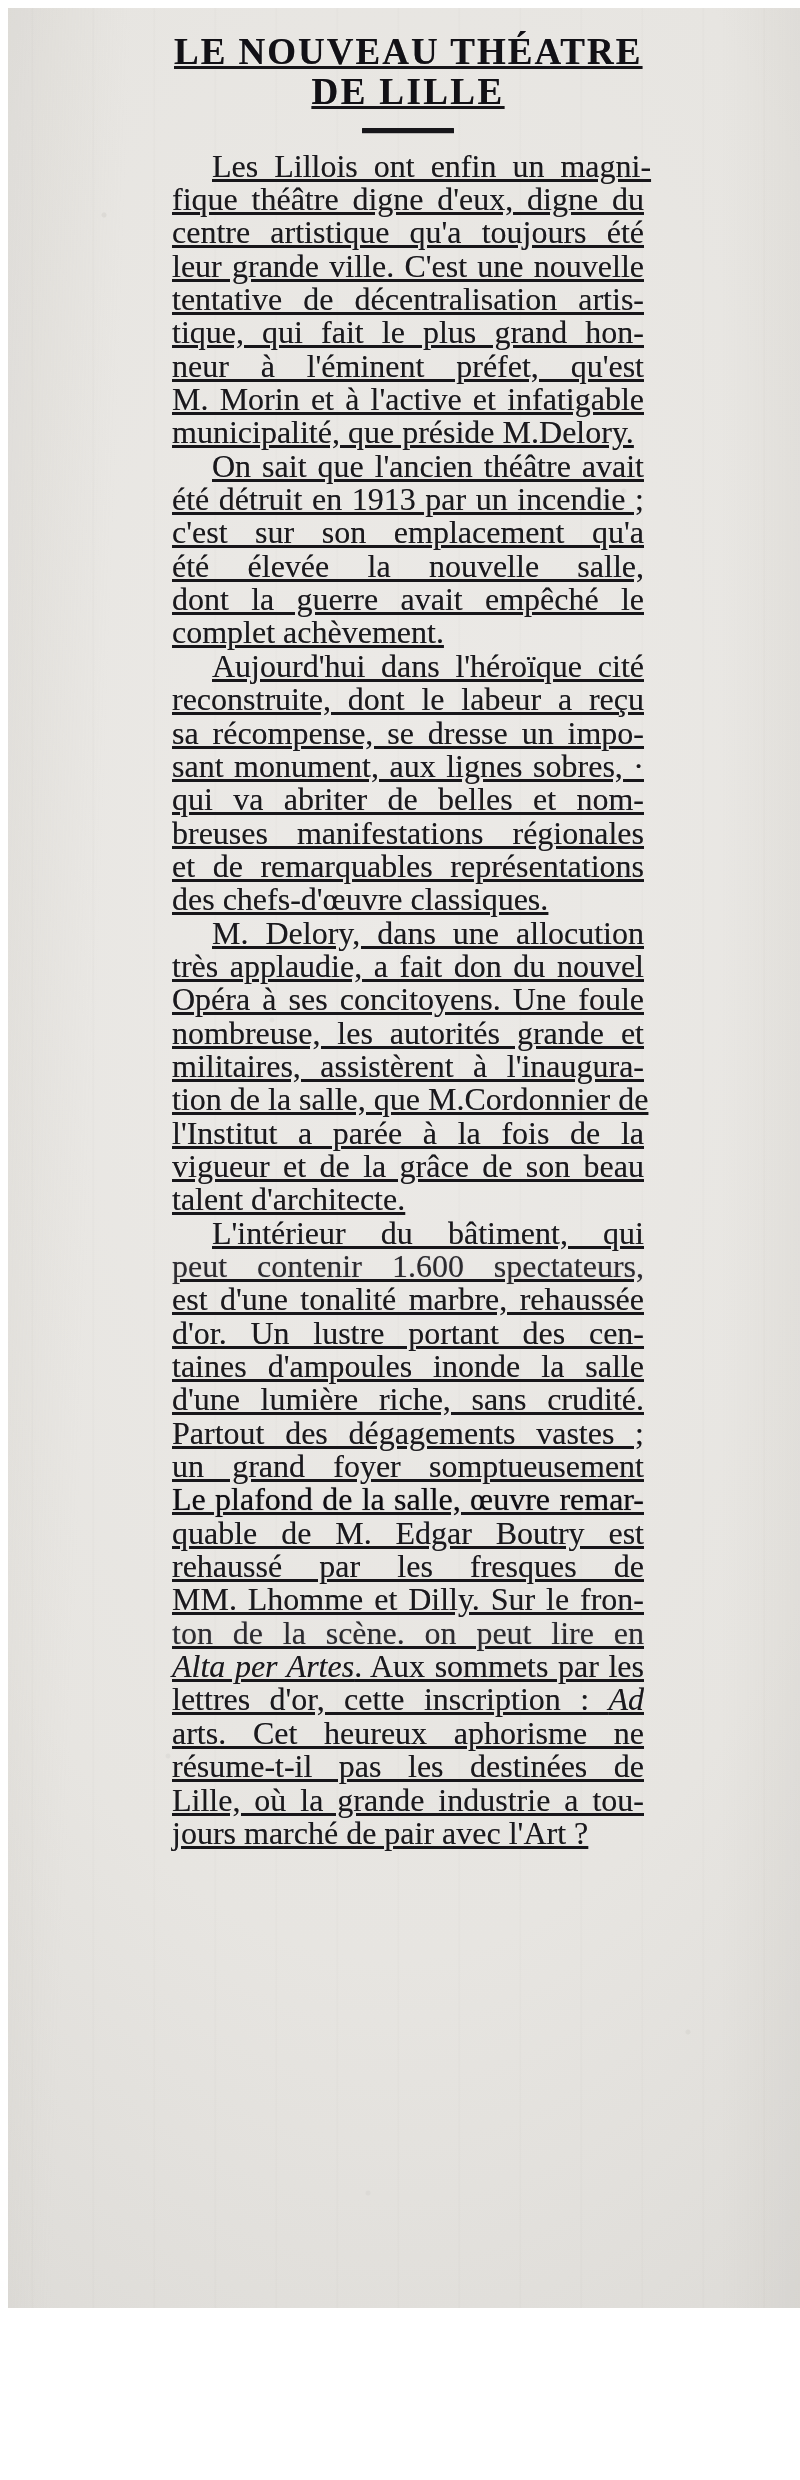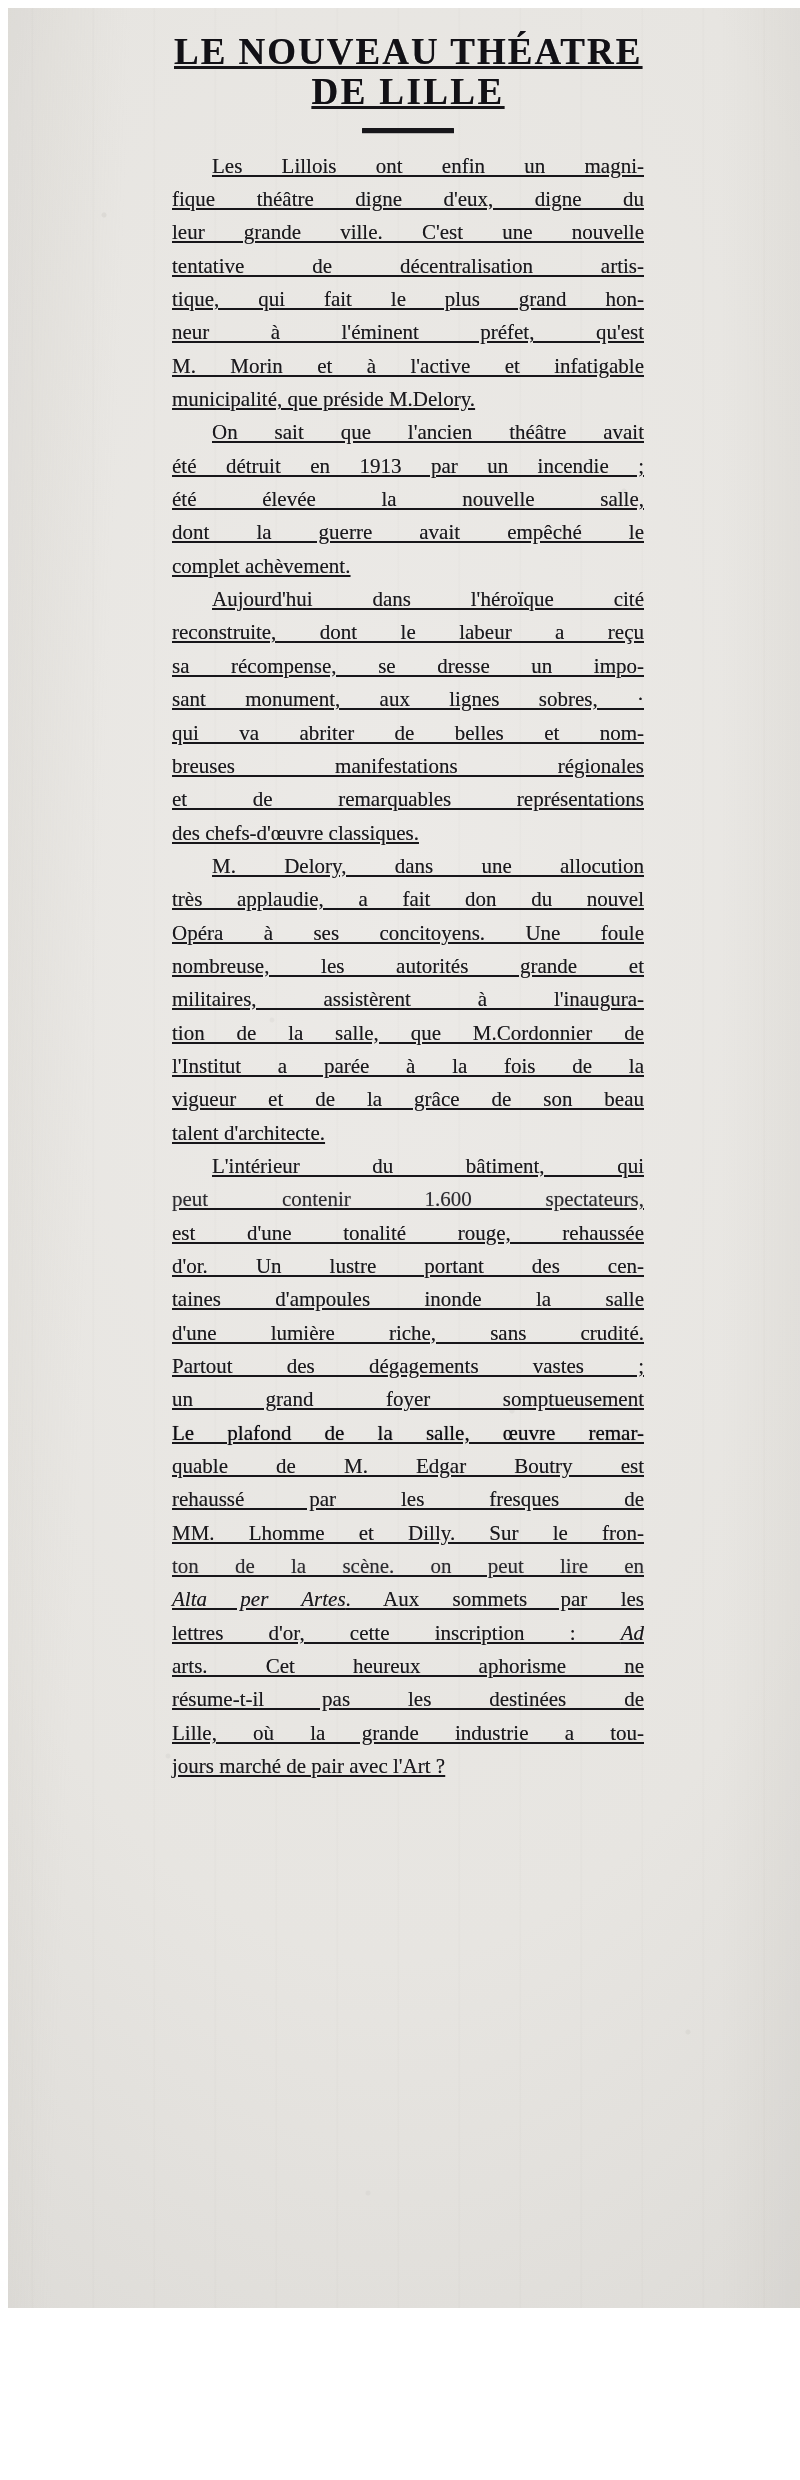--- a/index.html
+++ b/index.html
@@ -95,21 +95,21 @@
     background: #17161a;
     border-radius: .5px;
     box-shadow: 0 .5px 0 rgba(25,24,28,.45);
   }
 
   
   .body-copy { margin: 0; }
 
   .para {
     margin: 0 0 0 0;
-    font-size: 21px;
+    font-size: 32px;
     line-height: 33.35px;
     color: #1a191d;
   }
 
   
   .tl {
     display: block;
     text-align: justify;
     text-align-last: justify;
     white-space: pre;
@@ -149,31 +149,33 @@
 
     <div class="rule-wrap">
       <div class="rule"></div>
     </div>
 
     <div class="body-copy">
 
       <p class="para">
         <span class="tl indent">Les  Lillois  ont  enfin  un  magni-</span>
         <span class="tl">fique théâtre digne d'eux, digne du</span>
+        <span class="tl">centre artistique qu'a toujours été</span>
         <span class="tl">leur grande ville. C'est une nouvelle</span>
         <span class="tl">tentative de décentralisation artis-</span>
         <span class="tl">tique, qui fait le plus grand hon-</span>
         <span class="tl">neur  à  l'éminent  préfet,  qu'est</span>
         <span class="tl">M. Morin et à l'active et infatigable</span>
         <span class="tl last">municipalité, que préside M.Delory.</span>
       </p>
 
       <p class="para">
         <span class="tl indent">On sait que l'ancien théâtre avait</span>
         <span class="tl">été détruit en 1913 par un incendie ;</span>
+        <span class="tl">c'est sur son emplacement qu'a</span>
         <span class="tl">été   élevée   la   nouvelle   salle,</span>
         <span class="tl">dont la guerre avait empêché le</span>
         <span class="tl last">complet achèvement.</span>
       </p>
 
       <p class="para">
         <span class="tl indent">Aujourd'hui dans l'héroïque cité</span>
         <span class="tl">reconstruite, dont le labeur a reçu</span>
         <span class="tl">sa récompense, se dresse un impo-</span>
         <span class="tl">sant monument, aux lignes sobres, ·</span>
@@ -191,21 +193,21 @@
         <span class="tl">militaires, assistèrent à l'inaugura-</span>
         <span class="tl">tion de la salle, que M.Cordonnier de</span>
         <span class="tl">l'Institut a parée à la fois de la</span>
         <span class="tl">vigueur et de la grâce de son beau</span>
         <span class="tl last">talent d'architecte.</span>
       </p>
 
       <p class="para">
         <span class="tl indent">L'intérieur  du  bâtiment,  qui</span>
         <span class="tl faint">peut  contenir  1.600  spectateurs,</span>
-        <span class="tl">est d'une tonalité rouge, rehaussée</span>
+        <span class="tl">est d'une tonalité marbre, rehaussée</span>
         <span class="tl">d'or. Un lustre portant des cen-</span>
         <span class="tl">taines d'ampoules inonde la salle</span>
         <span class="tl">d'une lumière riche, sans crudité.</span>
         <span class="tl">Partout des dégagements vastes ;</span>
         <span class="tl">un grand foyer somptueusement</span>
         <span class="tl heavy">Le plafond de la salle, œuvre remar-</span>
         <span class="tl">quable de M. Edgar Boutry est</span>
         <span class="tl">rehaussé  par  les  fresques  de</span>
         <span class="tl">MM. Lhomme et Dilly. Sur le fron-</span>
         <span class="tl faint">ton de la scène. on peut lire en</span>

